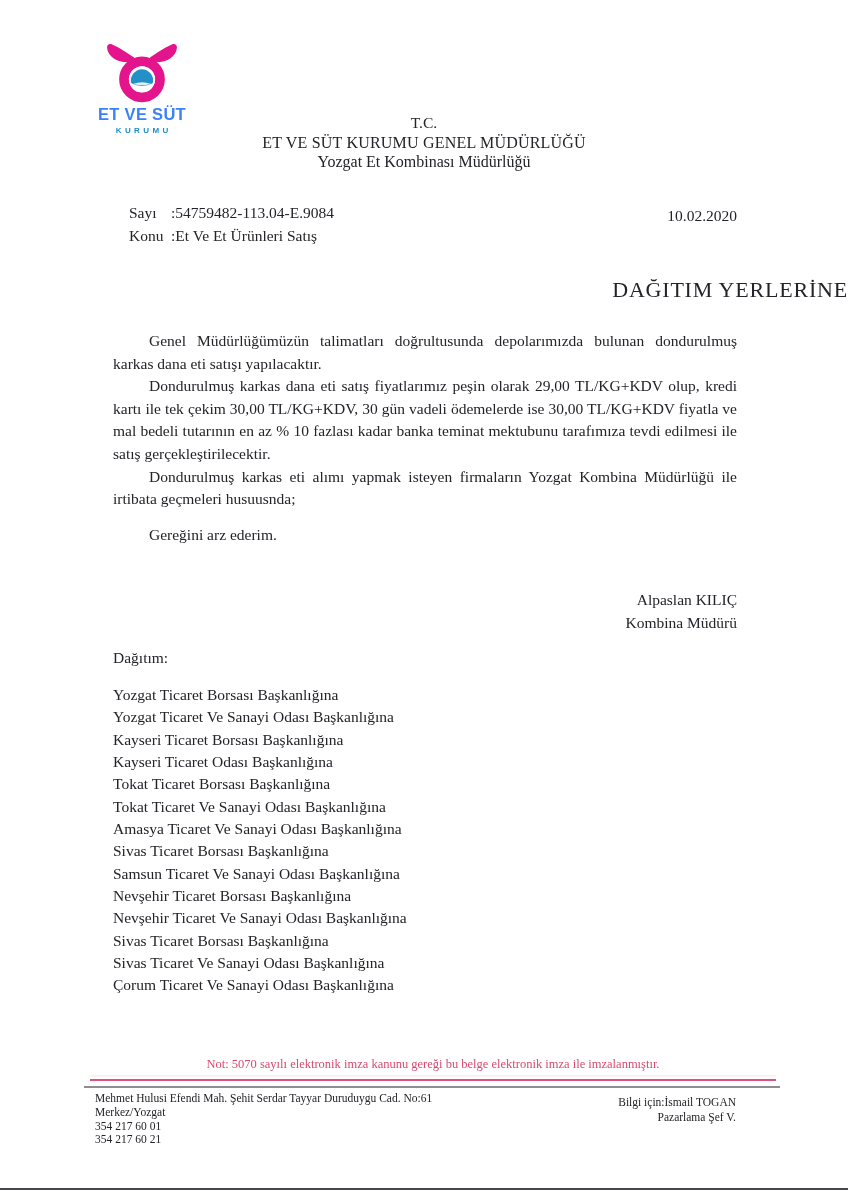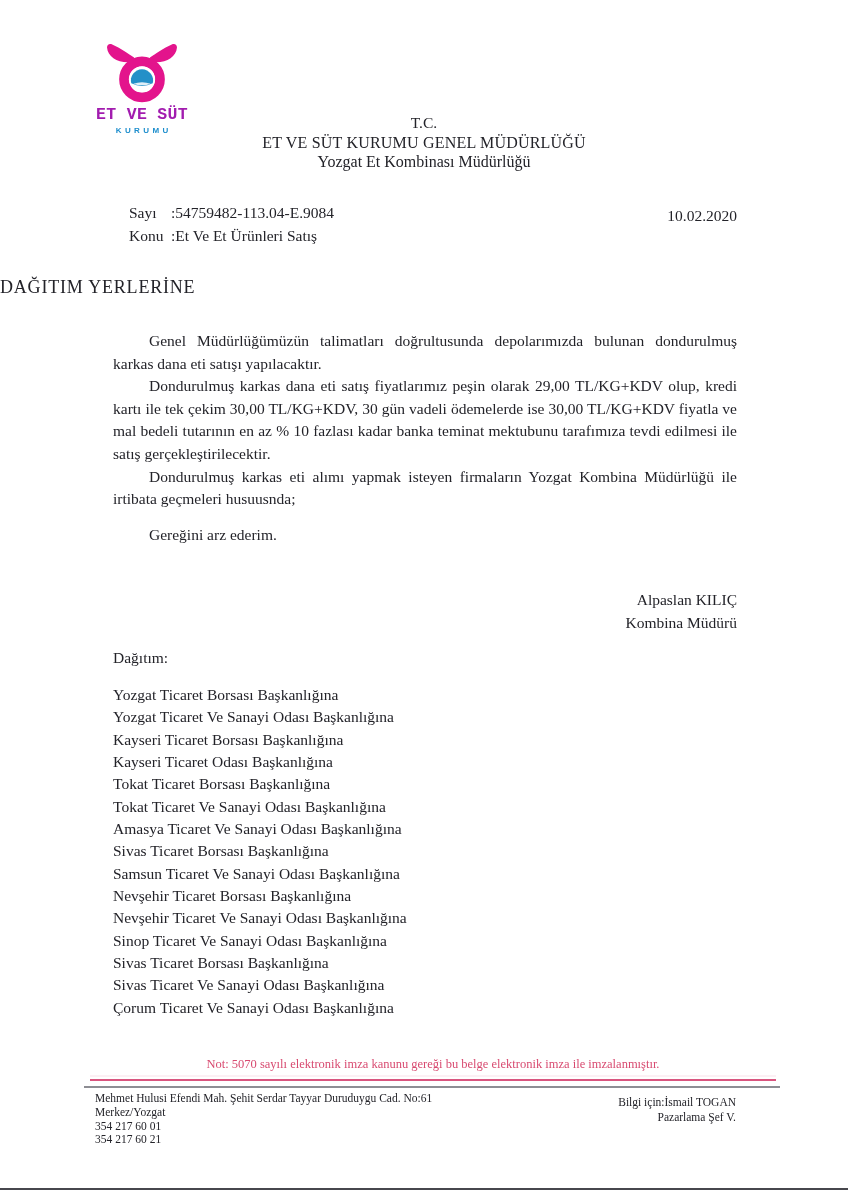--- a/index.html
+++ b/index.html
@@ -4,38 +4,38 @@
 <style>
   html,body { margin:0; padding:0; background:#e8e8e8; }
   .page {
     position:relative; width:848px; height:1200px; margin:0 auto;
     background:#ffffff; color:#232329; overflow:hidden;
     font-family:"Liberation Serif","DejaVu Serif",serif;
   }
   
   .logo { position:absolute; top:42px; left:94px; width:96px; text-align:center; }
   .logo svg { display:block; margin:0 auto; width:80px; height:62px; }
-  .logo-title { font-family:Liberation Mono, monospace; font-weight:bold;
-    font-size:16.5px; color:#a21caf; letter-spacing:0.3px; margin-top:1px; }
+  .logo-title { font-family:Liberation Sans, sans-serif; font-weight:bold;
+    font-size:16.5px; color:#3b82f6; letter-spacing:0.3px; margin-top:1px; }
   .logo-sub { font-family:"Liberation Sans","DejaVu Sans",sans-serif; font-weight:bold;
     font-size:8px; color:#1d8ecd; letter-spacing:3.4px; margin-top:2px; text-indent:3.4px; }
   
   .letterhead { position:absolute; top:113px; left:0; right:0; text-align:center; line-height:19.5px; }
   .lh-tc { font-size:15.5px; }
   .lh-org { font-size:16px; letter-spacing:0.2px; }
   .lh-branch { font-size:16px;text-align:center; }
   
   .meta { position:absolute; top:202px; left:129px; right:111px;
     display:flex; justify-content:space-between; font-size:15.5px; }
   .meta-row { line-height:22.5px; }
   .meta-label { display:inline-block; width:42px; }
   .meta-date { padding-top:5px; }
   
-  .recipient { position:absolute; top:277px; left:0; right:16px; text-align:left;
-    font-size:18px; letter-spacing:0.8px; }
+  .recipient { position:absolute; top:277px; left:0; right:0; text-align:right;
+    font-size:22px; letter-spacing:0.8px; }
   
   .body { position:absolute; top:330px; left:113px; width:624px; }
   .body p { margin:0; font-size:15.5px; line-height:22.6px; text-align:justify; text-indent:36px; }
   .body p.closing { margin-top:13px; text-align:left; }
   
   .signature { position:absolute; top:589px; right:111px; text-align:right;
     font-size:15.5px; line-height:22.5px; }
   
   .distribution { position:absolute; top:647px; left:113px; font-size:15.5px; }
   .dist-label { line-height:22px; }
@@ -108,21 +108,20 @@
       <div class="dist-item">Yozgat Ticaret Ve Sanayi Odası Başkanlığına</div>
       <div class="dist-item">Kayseri Ticaret Borsası Başkanlığına</div>
       <div class="dist-item">Kayseri Ticaret Odası Başkanlığına</div>
       <div class="dist-item">Tokat Ticaret Borsası Başkanlığına</div>
       <div class="dist-item">Tokat Ticaret Ve Sanayi Odası Başkanlığına</div>
       <div class="dist-item">Amasya Ticaret Ve Sanayi Odası Başkanlığına</div>
       <div class="dist-item">Sivas Ticaret Borsası Başkanlığına</div>
       <div class="dist-item">Samsun Ticaret Ve Sanayi Odası Başkanlığına</div>
       <div class="dist-item">Nevşehir Ticaret Borsası Başkanlığına</div>
       <div class="dist-item">Nevşehir Ticaret Ve Sanayi Odası Başkanlığına</div>
-      <div class="dist-item">Sinop Ticaret Ve Sanayi Odası Başkanlığına</div>
       <div class="dist-item">Sivas Ticaret Borsası Başkanlığına</div>
       <div class="dist-item">Sivas Ticaret Ve Sanayi Odası Başkanlığına</div>
       <div class="dist-item">Çorum Ticaret Ve Sanayi Odası Başkanlığına</div>
     </div>
   </div>
 
   <div class="note">Not: 5070 sayılı elektronik imza kanunu gereği bu belge elektronik imza ile imzalanmıştır.</div>
   <div class="note-underline"></div>
   <div class="footer-rule"></div>
 

